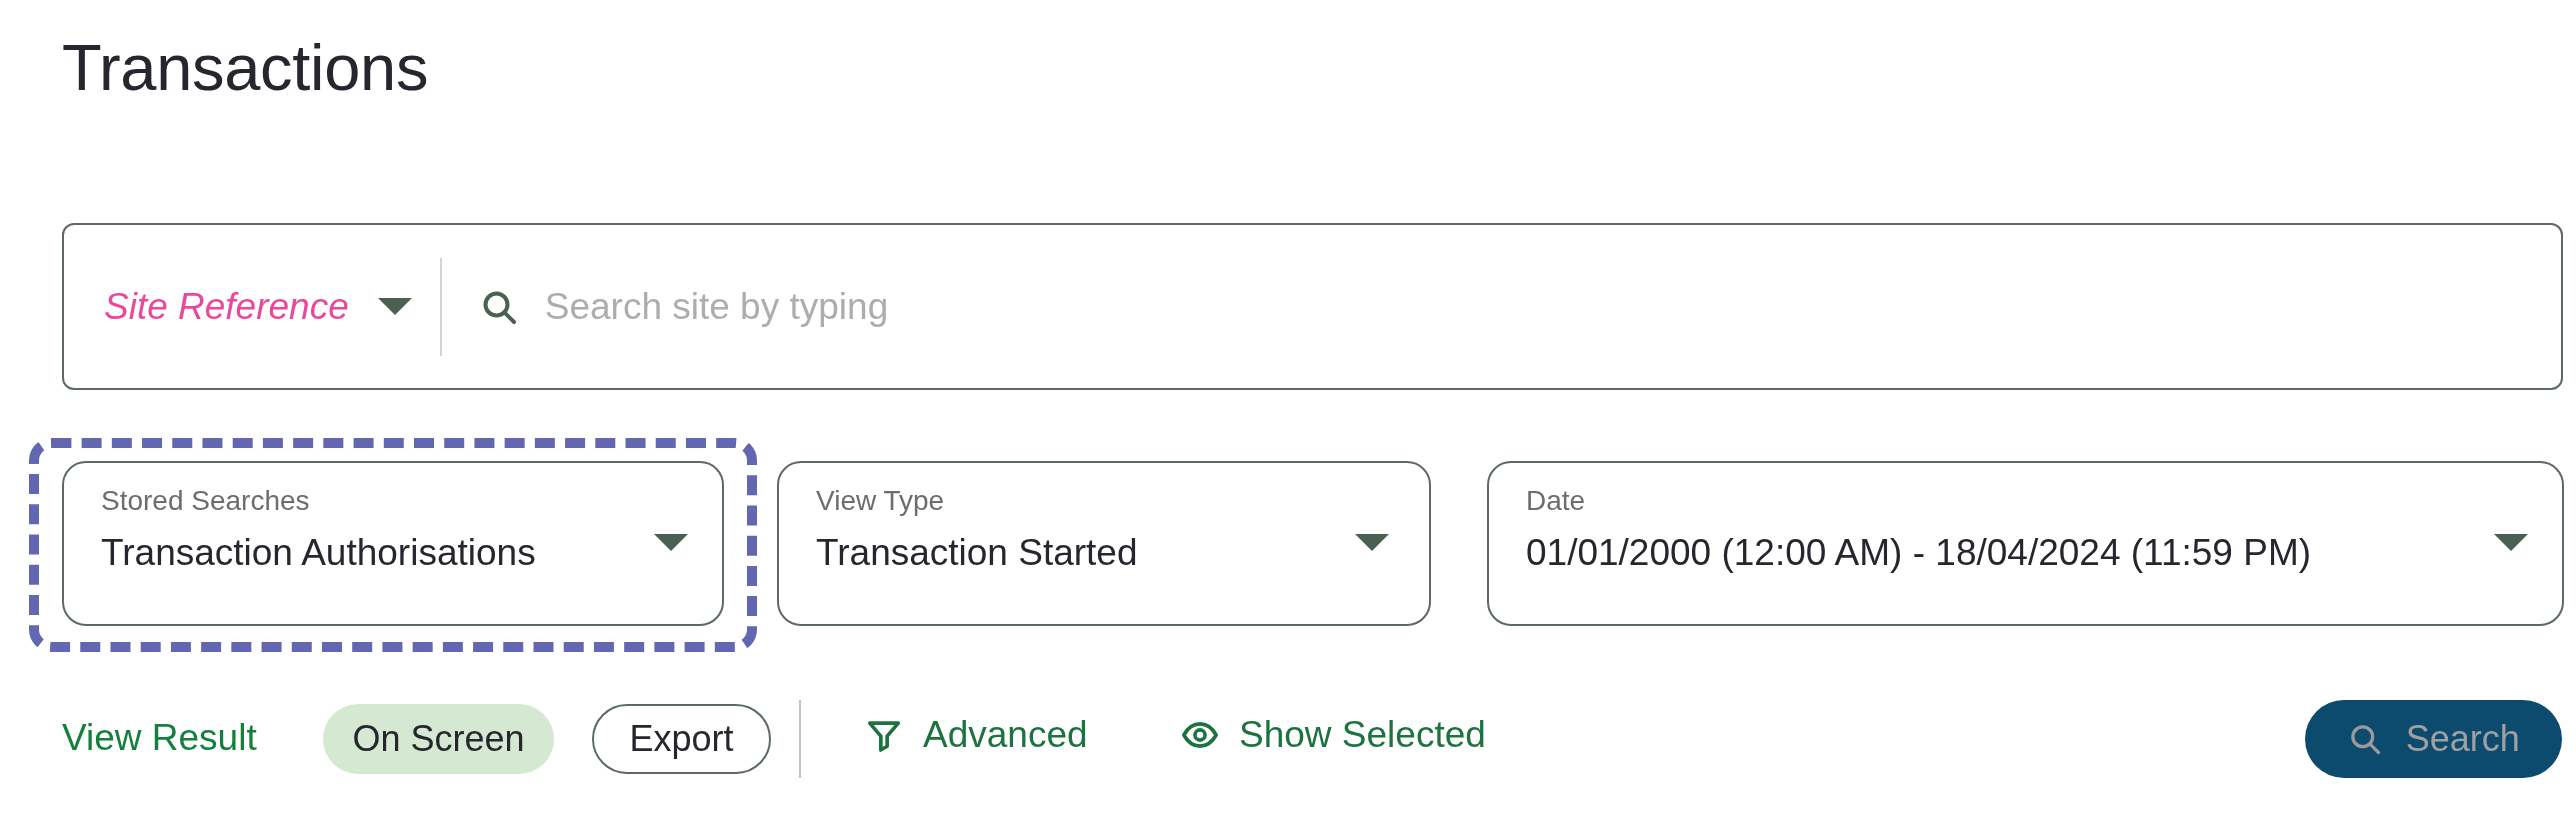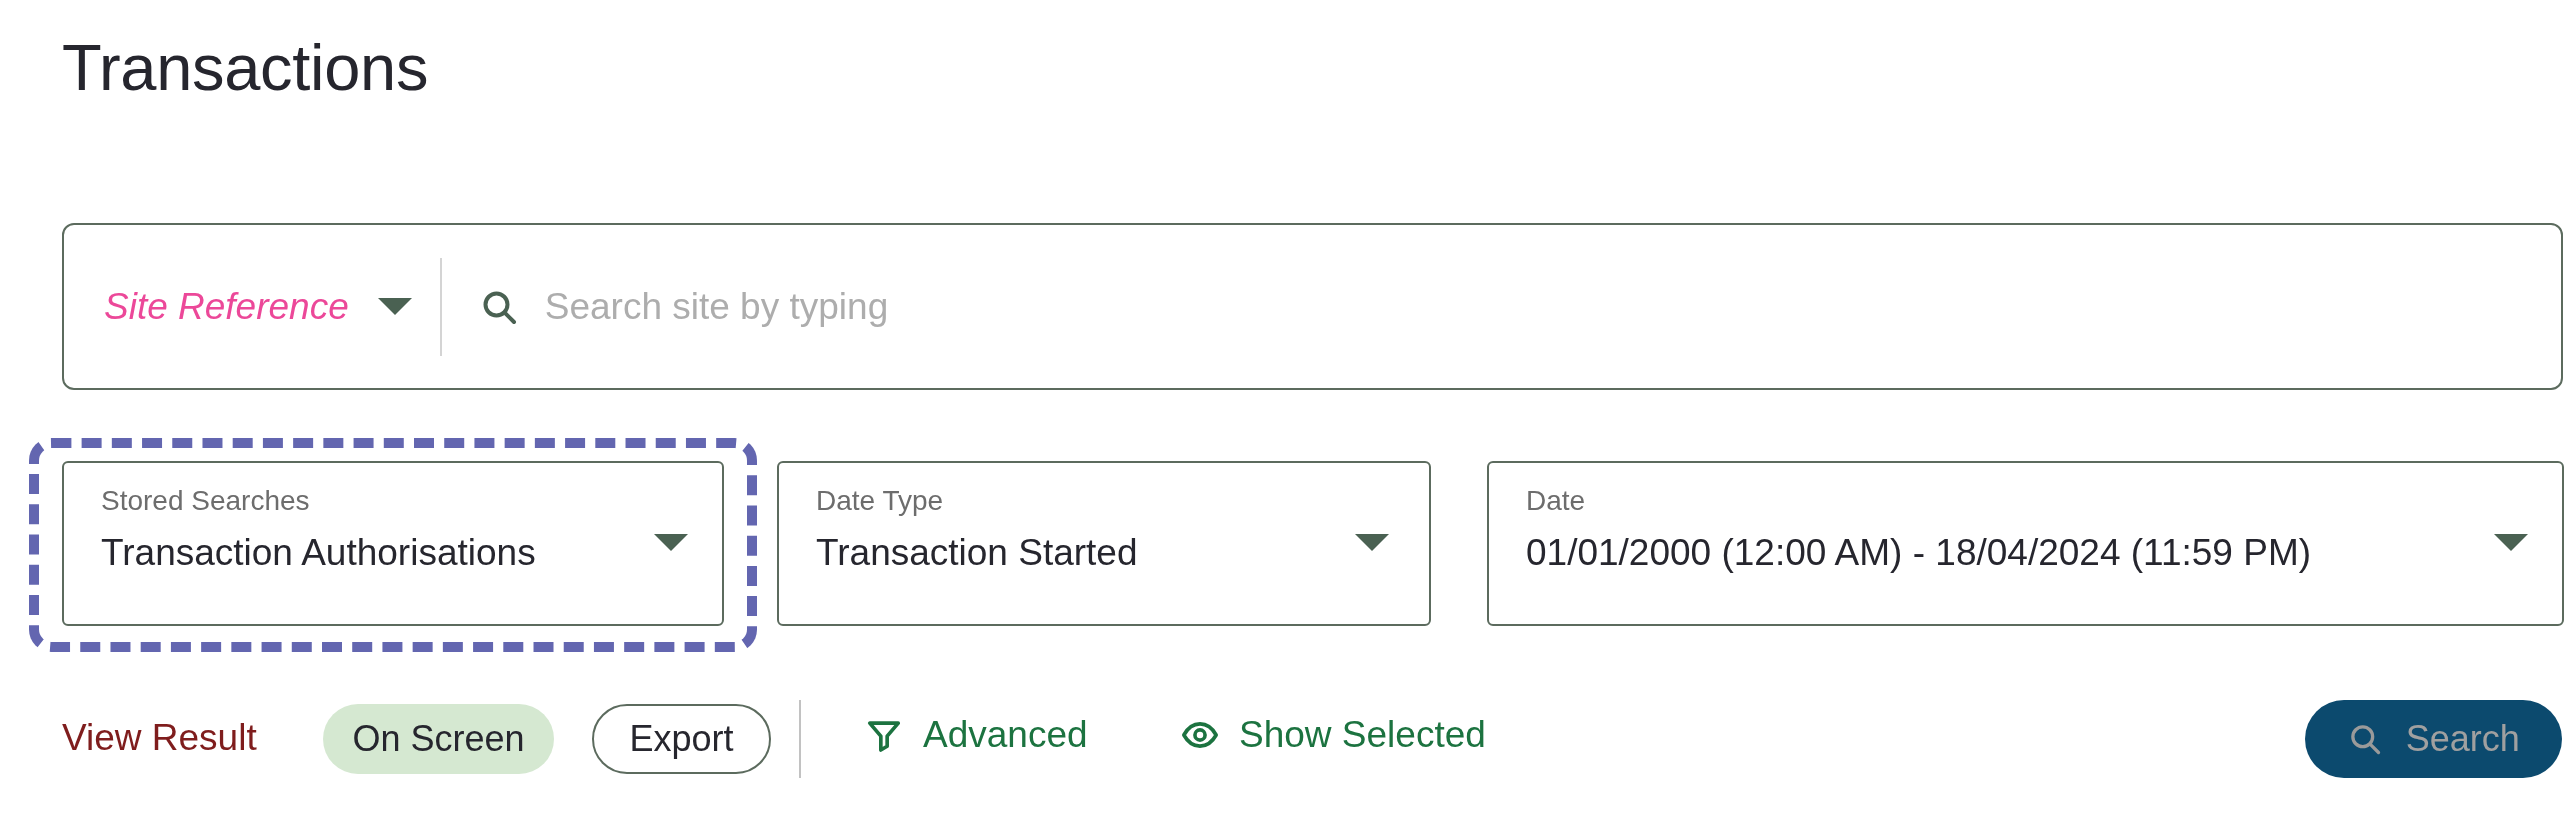--- a/index.html
+++ b/index.html
@@ -117,21 +117,21 @@
     top: 461px;
     width: 2576px;
     height: 165px;
   }
 
   .field {
     position: absolute;
     top: 0;
     height: 165px;
     border: 2px solid #5c6b5e;
-    border-radius: 6px;
+    border-radius: 24px;
     background: #ffffff;
     cursor: pointer;
   }
 
   .field-label {
     position: absolute;
     left: 37px;
     top: 22.4px;
     font-size: 28px;
     color: #6d6d6d;
@@ -176,21 +176,21 @@
     top: 689px;
     width: 2576px;
     height: 132px;
   }
 
   .view-result-label {
     position: absolute;
     left: 42px;
     top: 28px;
     font-size: 37px;
-    color: #7f1d1d;
+    color: #15803d;
     white-space: nowrap;
   }
 
   .pill {
     position: absolute;
     display: flex;
     align-items: center;
     justify-content: center;
     height: 70px;
     border-radius: 35px;
@@ -299,21 +299,21 @@
 
   <div class="field-row">
 
     <div class="field" style="left:42px; width:662px;">
       <span class="field-label">Stored Searches</span>
       <span class="field-value">Transaction Authorisations</span>
       <span class="field-caret" style="right:34px;"></span>
     </div>
 
     <div class="field" style="left:757px; width:654px;">
-      <span class="field-label">Date Type</span>
+      <span class="field-label">View Type</span>
       <span class="field-value">Transaction Started</span>
       <span class="field-caret" style="right:40px;"></span>
     </div>
 
     <div class="field" style="left:1467px; width:1077px;">
       <span class="field-label">Date</span>
       <span class="field-value">01/01/2000 (12:00 AM) - 18/04/2024 (11:59 PM)</span>
       <span class="field-caret" style="right:34px;"></span>
     </div>
   </div>

